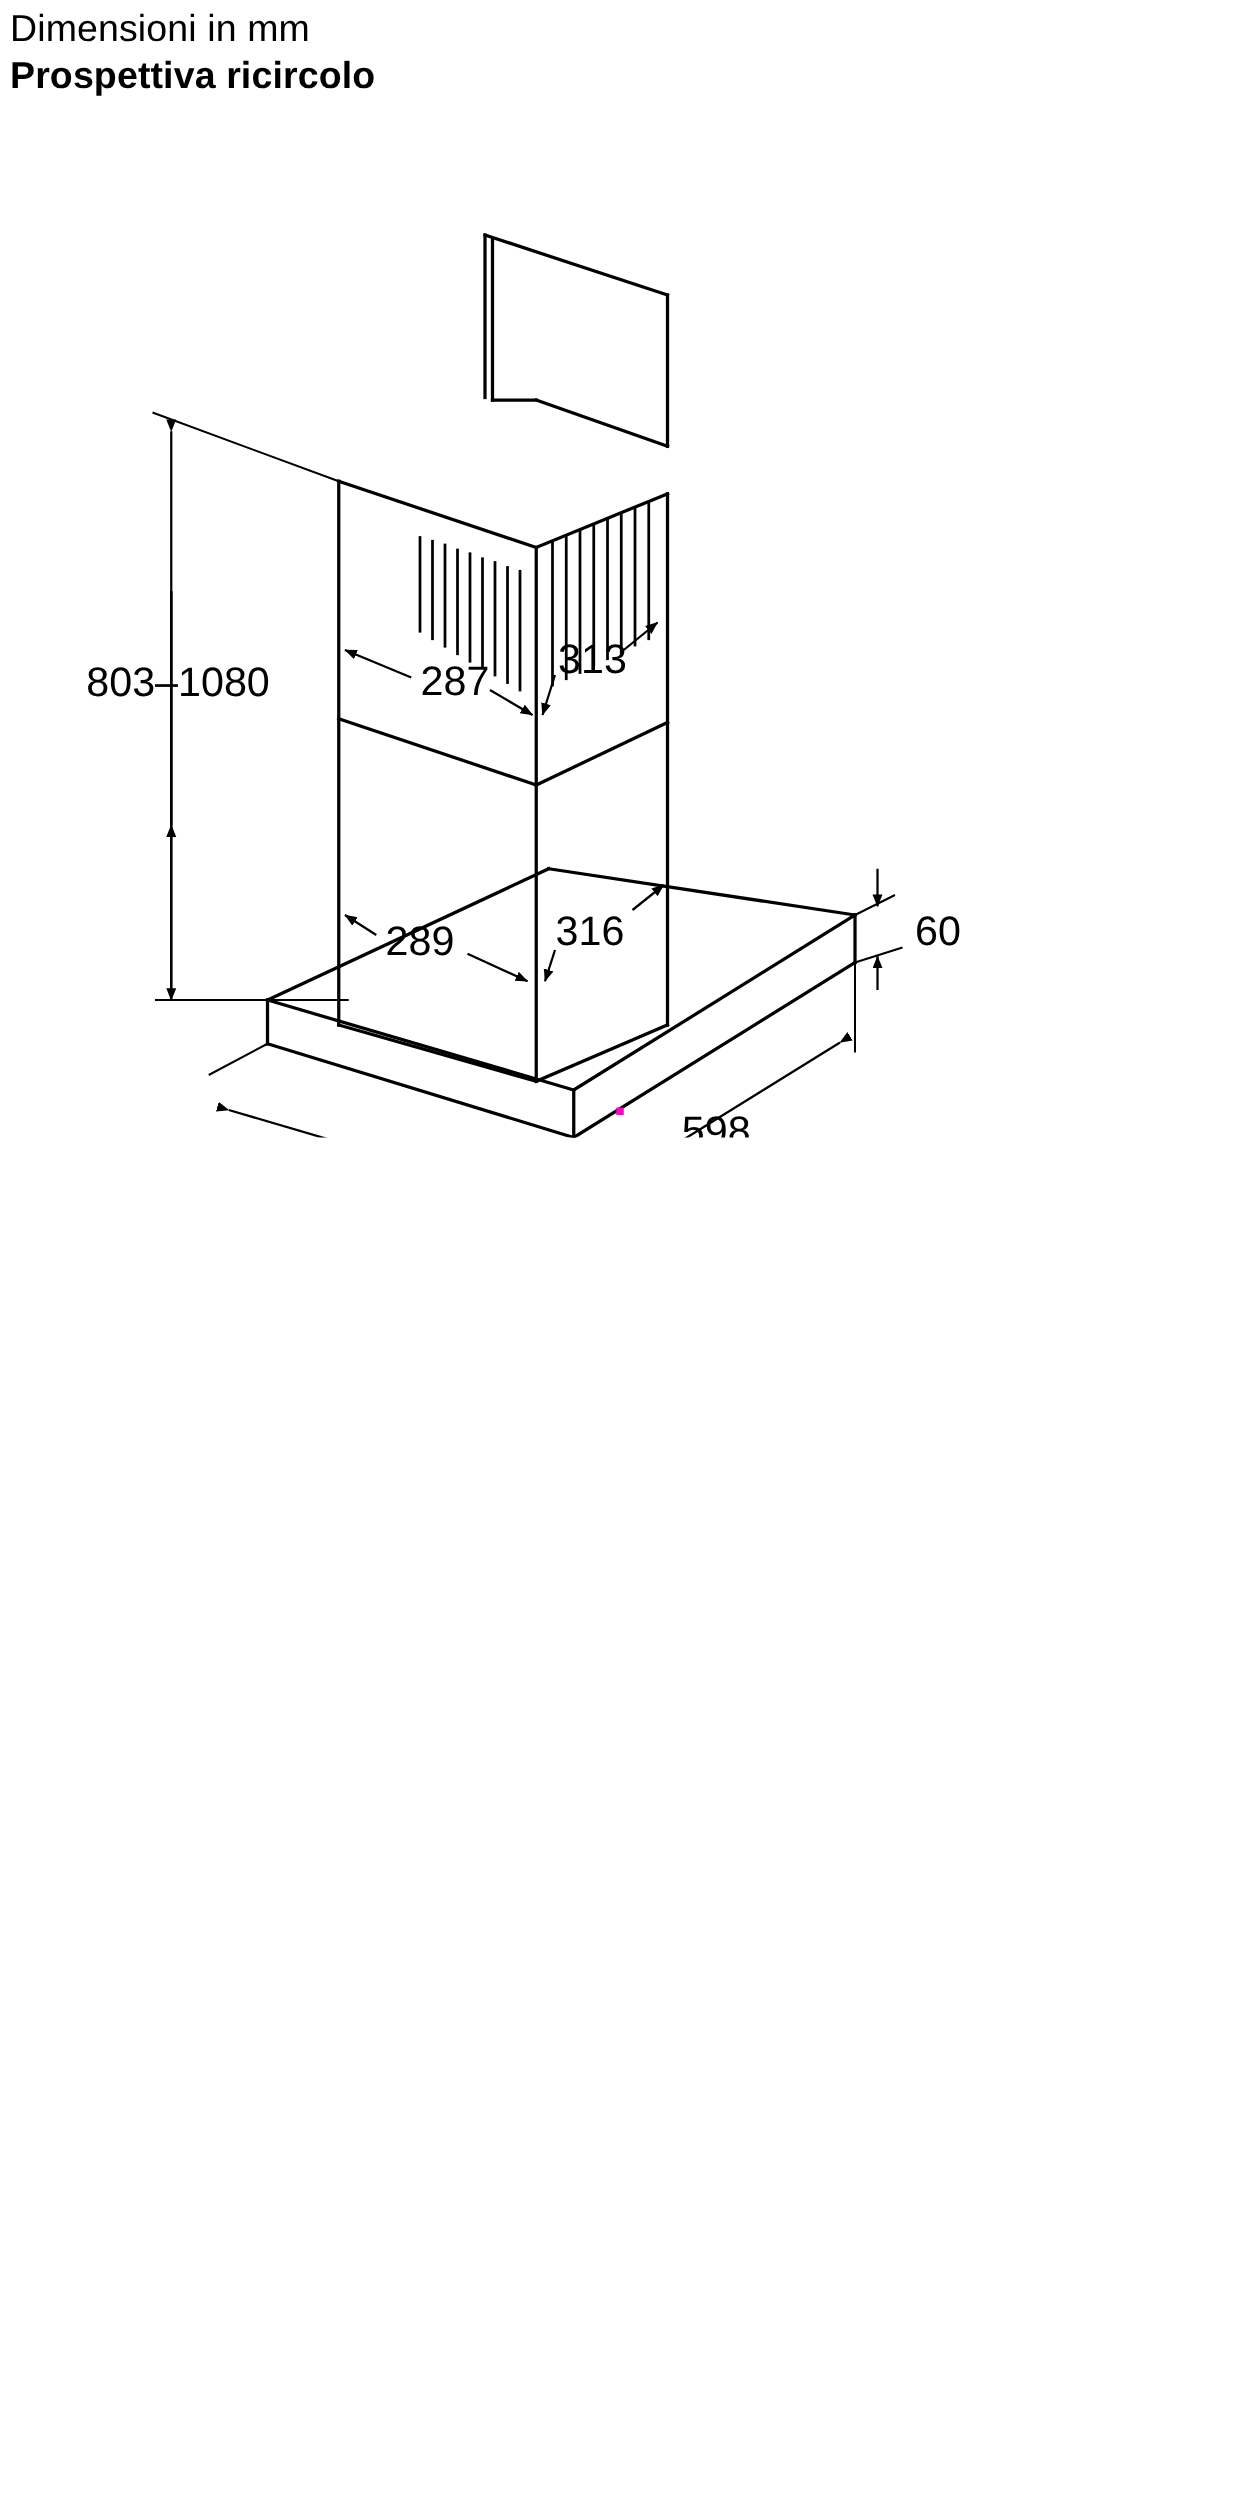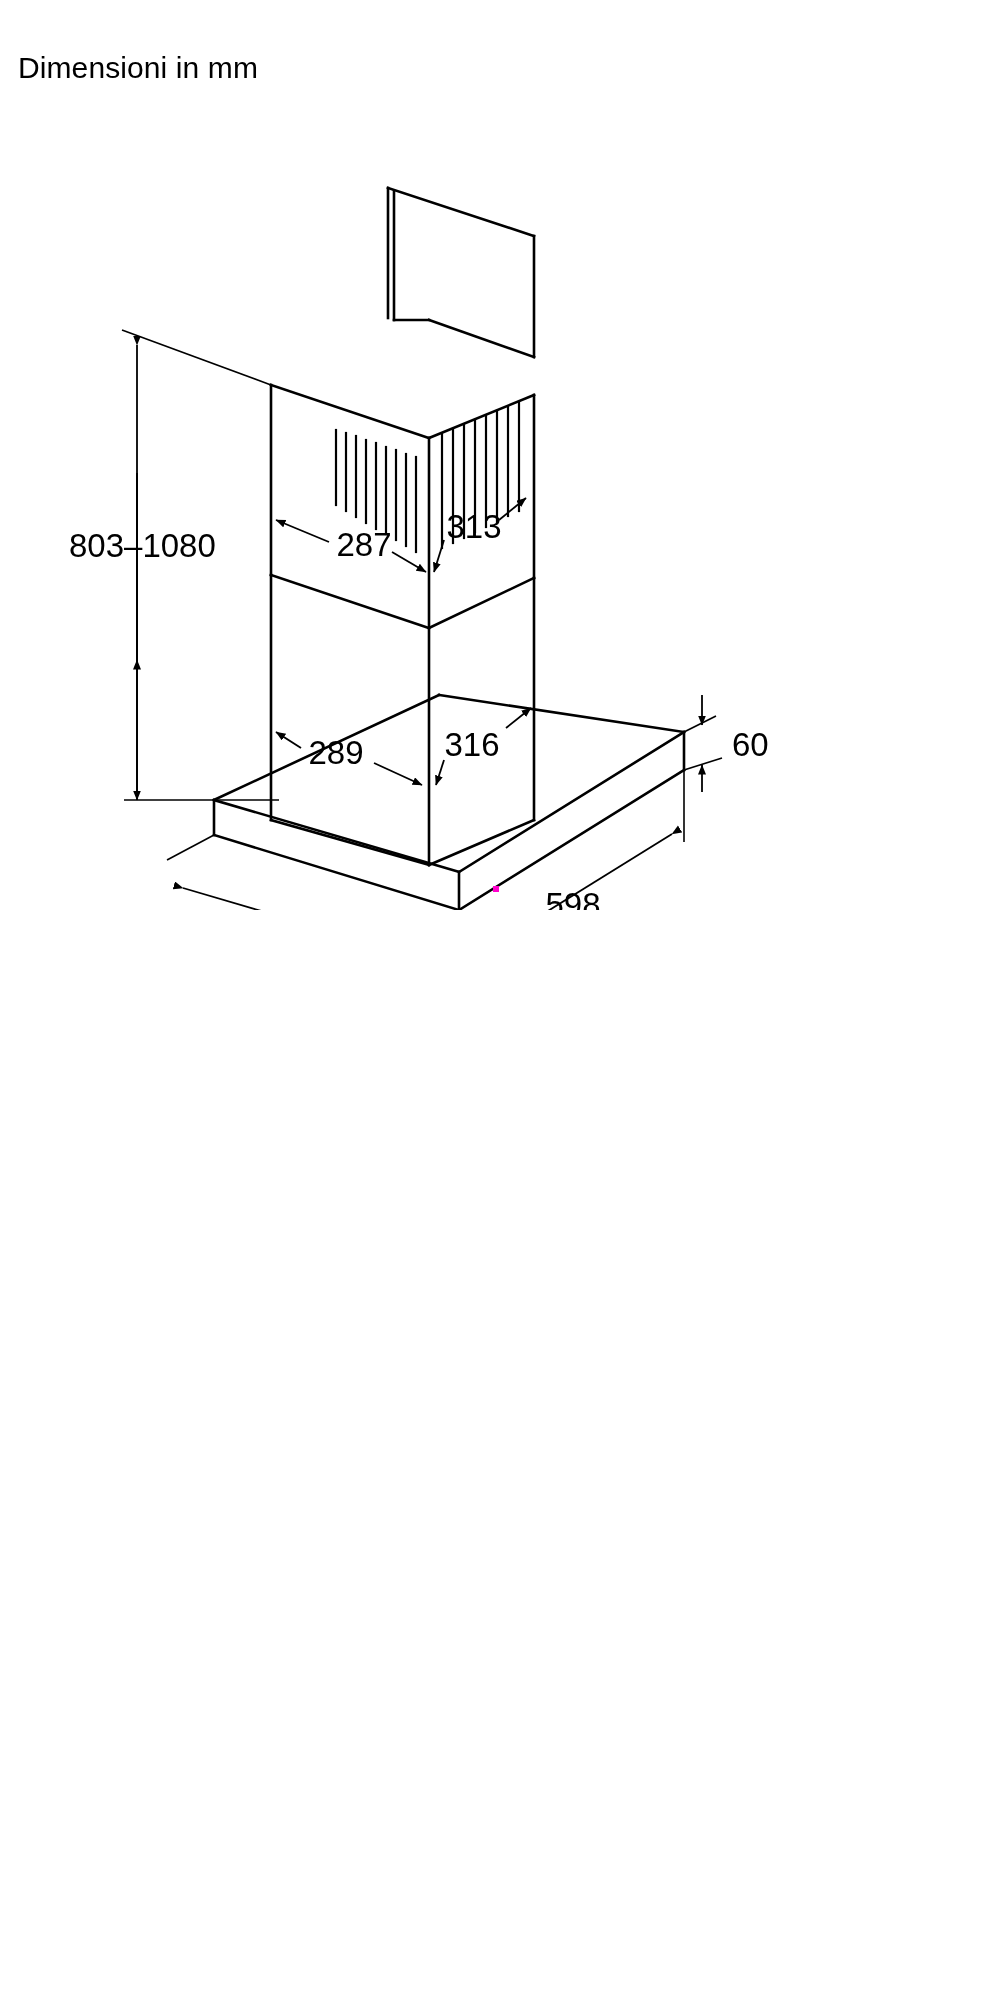--- a/index.html
+++ b/index.html
@@ -8,23 +8,22 @@
     background:#ffffff;
     font-family:"Liberation Sans", sans-serif;
     color:#000000;
     overflow:hidden;
     position:relative;
   }
   .page{position:relative;width:1000px;height:2000px;}
 
   .header{
     position:absolute;
-    left:18px; top:6px;
+    left:8px; top:6px;
     line-height:1.22;
-    margin-top:44px;
   }
   .hdr-line1{
     font-size:30px;
     font-weight:400;
     letter-spacing:0.1px;
     white-space:nowrap;
   }
   .hdr-line2{
     font-size:30px;
     font-weight:700;
@@ -49,20 +48,21 @@
     letter-spacing:0px;
   }
 </style>
 </head>
 <body>
 
 <div class="page">
 
   <div class="header">
     <div class="hdr-line1">Dimensioni in mm</div>
+    <div class="hdr-line2">Prospettiva ricircolo</div>
   </div>
 
   <div class="drawing">
     <svg width="1000" height="790" viewBox="0 0 1000 790" xmlns="http://www.w3.org/2000/svg">
 
       <defs>
         <marker id="arrHead" markerWidth="11" markerHeight="11" refX="9.5" refY="4" orient="auto" markerUnits="userSpaceOnUse">
           <path d="M0,0 L10,4 L0,8 Z" fill="#000"></path>
         </marker>
       </defs>

